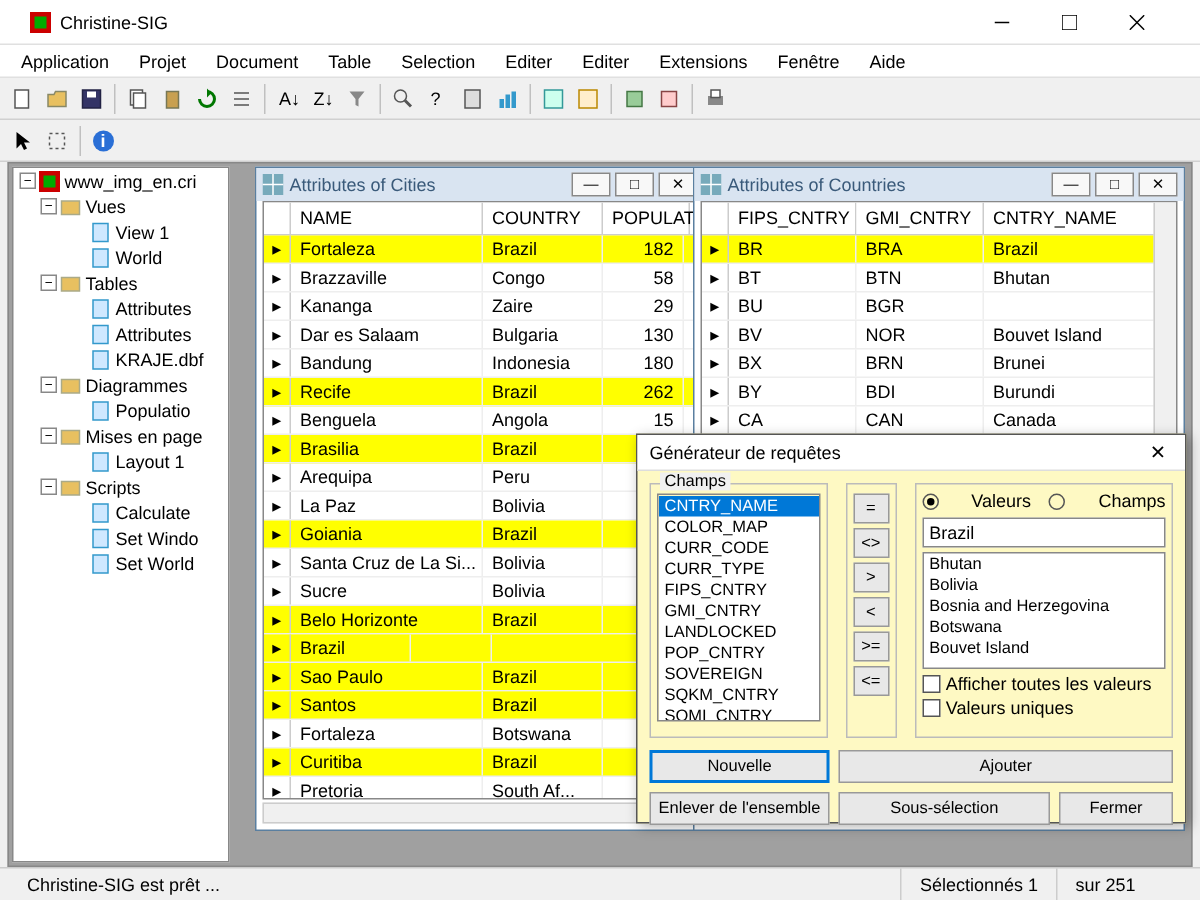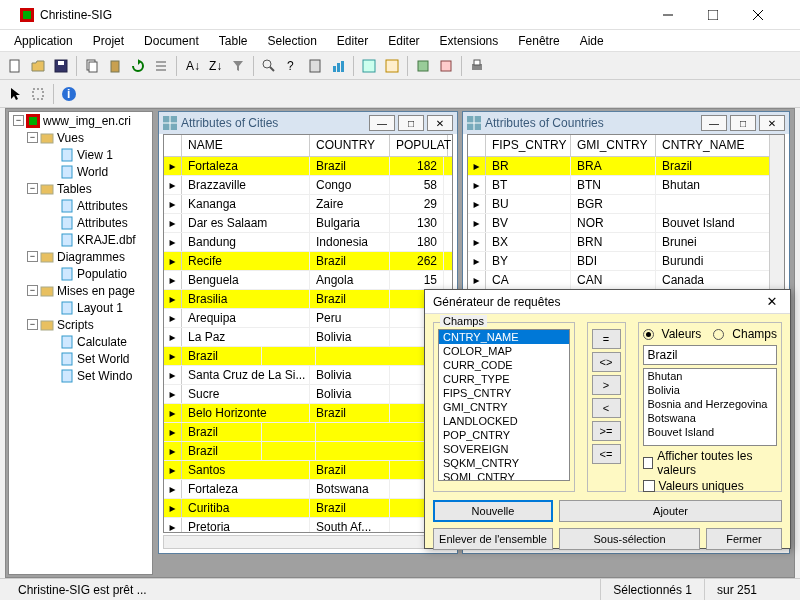--- a/index.html
+++ b/index.html
@@ -43,21 +43,21 @@
 .dlg .dtitle{height:24px;background:#fff;display:flex;align-items:center;padding:0 8px;border-bottom:1px solid #ddd}
 .dlg .dtitle .dt{flex:1}
 .dlg .dtitle .dx{width:20px;text-align:center;font-size:13px}
 .fieldset{border:1px solid #bbb;margin:6px;padding:6px 4px 4px;position:relative}
 .fieldset .leg{position:absolute;top:-8px;left:6px;background:#f0f0f0;padding:0 3px;font-size:11px}
 .listbox{background:#fff;border:1px solid #888;overflow-y:auto}
 .listbox .li{padding:1px 4px;font-size:11px}
 .listbox .li.sel{background:#0078d7;color:#fff}
 .opgrid{display:grid;grid-template-columns:1fr;gap:3px}
 .opbtn{height:20px;border:1px solid #999;background:#e8e8e8;display:flex;align-items:center;justify-content:center;font-size:11px}
-.radio{display:flex;align-items:center;gap:8px;font-size:11px}
+.radio{display:flex;align-items:center;gap:22px;font-size:11px}
 .radio .r{width:11px;height:11px;border:1px solid #555;border-radius:50%;display:inline-flex;align-items:center;justify-content:center}
 .radio .r.on::after{content:"";width:5px;height:5px;background:#000;border-radius:50%}
 .txtin{background:#fff;border:1px solid #888;height:20px;padding:2px 4px;width:100%}
 .chk{display:flex;align-items:center;gap:4px;font-size:11px;margin:2px 0}
 .chk .c{width:12px;height:12px;border:1px solid #555;background:#fff}
 .dlgbtn{height:22px;border:1px solid #999;background:#e8e8e8;display:flex;align-items:center;justify-content:center;font-size:11px}
 .dlgbtn.primary{border:2px solid #0078d7}
 
 .status{position:absolute;bottom:0;left:0;right:0;height:22px;background:#f0f0f0;border-top:1px solid #ccc;display:flex;align-items:center;padding:0 6px}
 .status .sp{padding:0 12px;border-left:1px solid #ccc;height:100%;display:flex;align-items:center}
@@ -369,34 +369,34 @@
         </span>
         <span>Calculate</span>
       </div>
       <div class="treerow ind2">
         <span style="width: 13px; display: inline-block;"></span>
         <span class="ic">
           <svg width="14" height="14">
             <rect x="2" y="1" width="10" height="12" fill="#cfe8ff" stroke="#39c"></rect>
           </svg>
         </span>
+        <span>Set Windo</span>
+      </div>
+      <div class="treerow ind2">
+        <span style="width: 13px; display: inline-block;"></span>
+        <span class="ic">
+          <svg width="14" height="14">
+            <rect x="2" y="1" width="10" height="12" fill="#cfe8ff" stroke="#39c"></rect>
+          </svg>
+        </span>
         <span>Set World</span>
       </div>
-      <div class="treerow ind2">
-        <span style="width: 13px; display: inline-block;"></span>
-        <span class="ic">
-          <svg width="14" height="14">
-            <rect x="2" y="1" width="10" height="12" fill="#cfe8ff" stroke="#39c"></rect>
-          </svg>
-        </span>
-        <span>Set Windo</span>
-      </div>
-    </div>
-
-  <div class="mdi" style="left:152px;top:2px;width:300px;height:443px">
+    </div>
+
+  <div class="mdi" style="left:164px;top:2px;width:300px;height:443px">
     <div class="mtitle">
       <span style="margin-right:4px">
           <svg width="14" height="14">
             <rect width="14" height="14" fill="#7ab"></rect>
             <line x1="0" y1="7" x2="14" y2="7" stroke="#fff"></line>
             <line x1="7" y1="0" x2="7" y2="14" stroke="#fff"></line>
           </svg>
         </span>
       <span class="mt">Attributes of Cities</span>
       <div class="mbtn">—</div>
@@ -466,20 +466,21 @@
             <div class="cell" style="width:54px;justify-content:flex-end"></div>
           </div>
           <div class="row">
             <div class="sel">▸</div>
             <div class="cell" style="width:128px">La Paz</div>
             <div class="cell" style="width:80px">Bolivia</div>
             <div class="cell" style="width:54px;justify-content:flex-end"></div>
           </div>
           <div class="row hl">
             <div class="sel">▸</div>
+            <div class="cell" style="width:128px">Goiania</div>
             <div class="cell" style="width:80px">Brazil</div>
             <div class="cell" style="width:54px;justify-content:flex-end"></div>
           </div>
           <div class="row">
             <div class="sel">▸</div>
             <div class="cell" style="width:128px">Santa Cruz de La Si...</div>
             <div class="cell" style="width:80px">Bolivia</div>
             <div class="cell" style="width:54px;justify-content:flex-end"></div>
           </div>
           <div class="row">
@@ -494,20 +495,21 @@
             <div class="cell" style="width:80px">Brazil</div>
             <div class="cell" style="width:54px;justify-content:flex-end"></div>
           </div>
           <div class="row hl">
             <div class="sel">▸</div>
             <div class="cell" style="width:80px">Brazil</div>
             <div class="cell" style="width:54px;justify-content:flex-end"></div>
           </div>
           <div class="row hl">
             <div class="sel">▸</div>
+            <div class="cell" style="width:128px">Sao Paulo</div>
             <div class="cell" style="width:80px">Brazil</div>
             <div class="cell" style="width:54px;justify-content:flex-end"></div>
           </div>
           <div class="row hl">
             <div class="sel">▸</div>
             <div class="cell" style="width:128px">Santos</div>
             <div class="cell" style="width:80px">Brazil</div>
             <div class="cell" style="width:54px;justify-content:flex-end"></div>
           </div>
           <div class="row">

